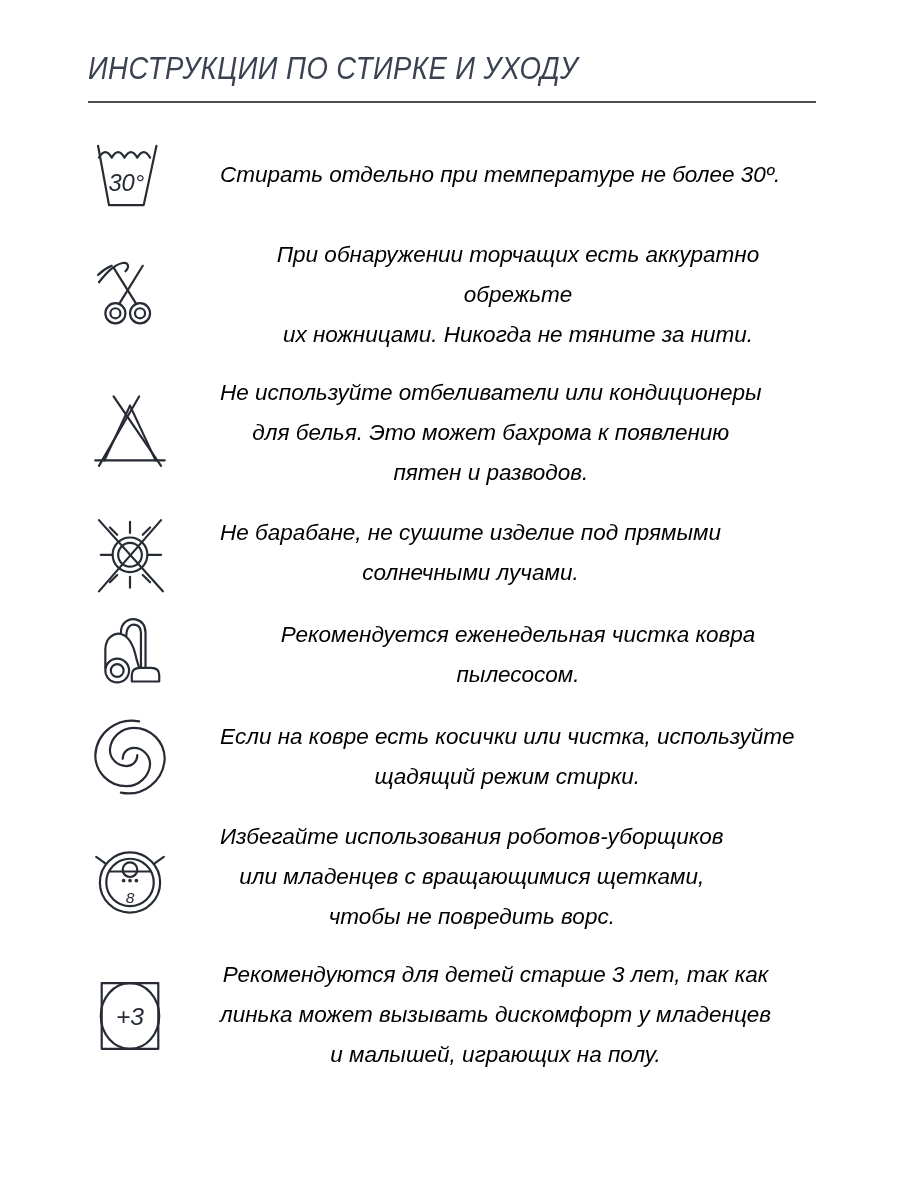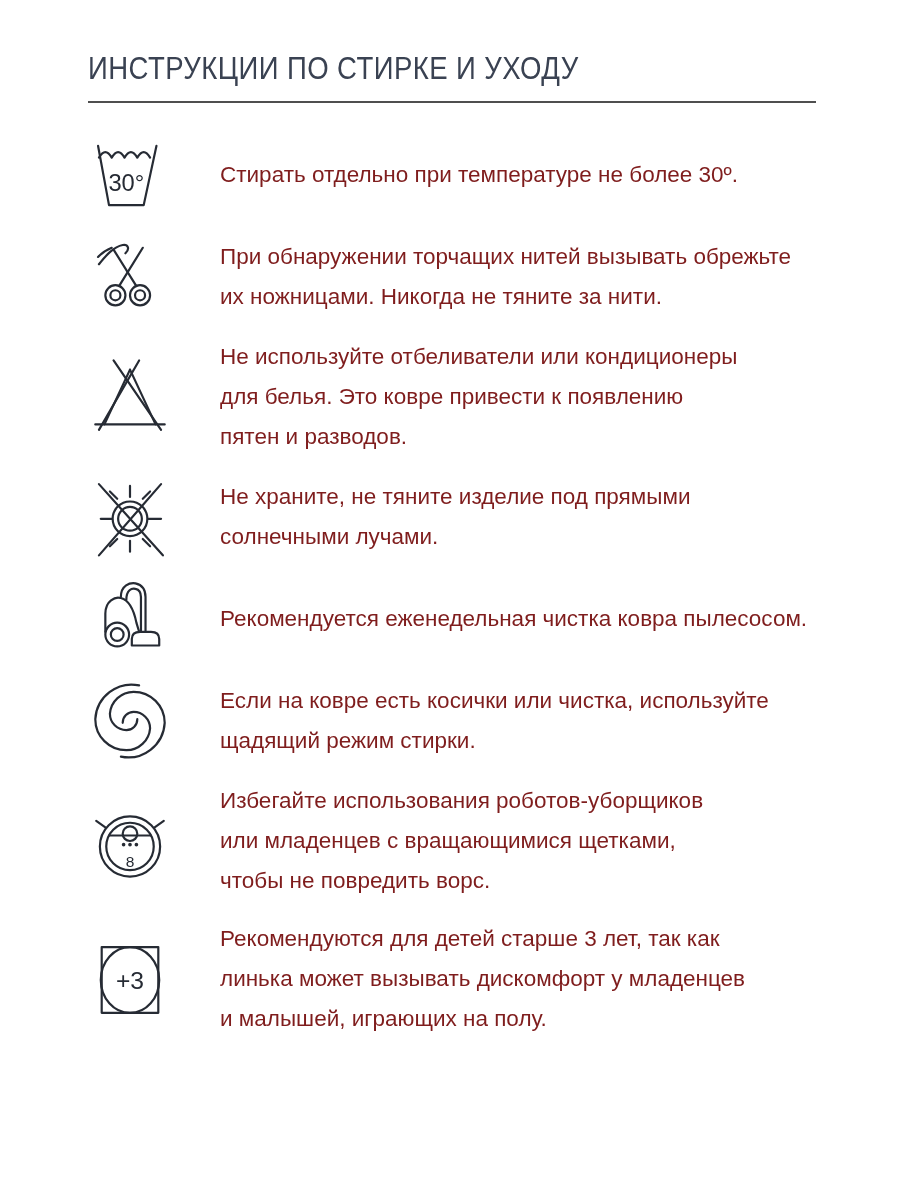--- a/index.html
+++ b/index.html
@@ -1,38 +1,38 @@
 <!DOCTYPE html>
 <html><head>
 <meta charset="utf-8">
 <style>
   html,body{margin:0;padding:0;}
   body{
     width:900px;height:1200px;overflow:hidden;background:#ffffff;
     font-family:"Liberation Sans", sans-serif;color:#3c4456;
   }
-  .page{padding:50px 84px 0 88px;}
+  .page{padding:50px 84px 0 88px;font-style:italic;}
   .title{
     font-size:32px;font-weight:400;color:#3a4252;letter-spacing:.5px;
     transform:scaleX(.86);transform-origin:left center;white-space:nowrap;
     margin:0 0 14px 0;
   }
   .divider{border-top:2px solid #4f4f4f;height:0;margin-bottom:30px;}
   .rows{}
   .row{display:flex;align-items:center;margin-bottom:18px;}
   .icon-box{
     flex:0 0 84px;width:84px;height:84px;margin-right:48px;
     display:flex;align-items:center;justify-content:flex-end;
   }
   .icon-box svg{width:84px;height:84px;display:block;}
   .icon-stroke{stroke:#262b34;stroke-width:2.4;fill:none;stroke-linecap:round;stroke-linejoin:round;}
   .icon-fill{fill:#262b34;stroke:none;}
   .icon-text{fill:#262b34;stroke:none;font-family:"Liberation Sans",sans-serif;}
   .row-text{
-    font-size:22.5px;line-height:40px;white-space:pre-line;color:#7f1d1d;
+    font-size:22.5px;line-height:40px;white-space:pre-line;color:#000000;text-align:center;
   }
 </style>
 </head>
 <body>
 
 <div class="page">
 
   <h1 class="title">ИНСТРУКЦИИ ПО СТИРКЕ И УХОДУ</h1>
   <div class="divider"></div>
 
@@ -55,56 +55,56 @@
           <circle class="icon-stroke" cx="30" cy="66" r="11"></circle>
           <circle class="icon-stroke" cx="30" cy="66" r="5.5"></circle>
           <circle class="icon-stroke" cx="57" cy="66" r="11"></circle>
           <circle class="icon-stroke" cx="57" cy="66" r="5.5"></circle>
           <path class="icon-stroke" d="M34,56 L60,14"></path>
           <path class="icon-stroke" d="M53,56 L28,16"></path>
           <path class="icon-stroke" d="M12,32 C20,22 28,13 38,11 C44,10 46,15 41,20"></path>
           <path class="icon-stroke" d="M11,24 C16,19 21,16 26,14"></path>
         </svg>
       </span>
-      <div class="row-text">При обнаружении торчащих нитей вызывать обрежьте
+      <div class="row-text">При обнаружении торчащих есть аккуратно обрежьте
 их ножницами. Никогда не тяните за нити.</div>
     </div>
 
     <div class="row">
       <span class="icon-box">
         <svg viewBox="0 0 92 92">
           <path class="icon-stroke" d="M46,16 L18,76 M46,16 L74,76"></path>
           <path class="icon-stroke" d="M8,76 L84,76"></path>
           <path class="icon-stroke" d="M12,82 L56,6"></path>
           <path class="icon-stroke" d="M28,6 L80,82"></path>
         </svg>
       </span>
       <div class="row-text">Не используйте отбеливатели или кондиционеры
-для белья. Это ковре привести к появлению
+для белья. Это может бахрома к появлению
 пятен и разводов.</div>
     </div>
 
     <div class="row">
       <span class="icon-box">
         <svg viewBox="0 0 92 92">
           <circle class="icon-stroke" cx="46" cy="48" r="19"></circle>
           <circle class="icon-stroke" cx="46" cy="48" r="13"></circle>
           <path class="icon-stroke" d="M12,10 L82,88"></path>
           <path class="icon-stroke" d="M80,10 L12,88"></path>
           <path class="icon-stroke" d="M46,12 L46,24"></path>
           <path class="icon-stroke" d="M46,72 L46,84"></path>
           <path class="icon-stroke" d="M14,48 L26,48"></path>
           <path class="icon-stroke" d="M66,48 L80,48"></path>
           <path class="icon-stroke" d="M60,26 L68,18"></path>
           <path class="icon-stroke" d="M24,18 L32,26"></path>
           <path class="icon-stroke" d="M60,70 L68,78"></path>
           <path class="icon-stroke" d="M24,78 L32,70"></path>
         </svg>
       </span>
-      <div class="row-text">Не храните, не тяните изделие под прямыми
+      <div class="row-text">Не барабане, не сушите изделие под прямыми
 солнечными лучами.</div>
     </div>
 
     <div class="row">
       <span class="icon-box">
         <svg viewBox="0 0 92 92">
           <circle class="icon-stroke" cx="32" cy="63" r="13"></circle>
           <circle class="icon-stroke" cx="32" cy="63" r="7"></circle>
           <path class="icon-stroke" d="M19,60 L19,40 C19,26 30,21 36,23 C47,26 51,40 53,50 L56,60"></path>
           <path class="icon-stroke" d="M36,22 C36,9 46,6 52,7 C61,9 63,15 63,22 L63,59"></path>

